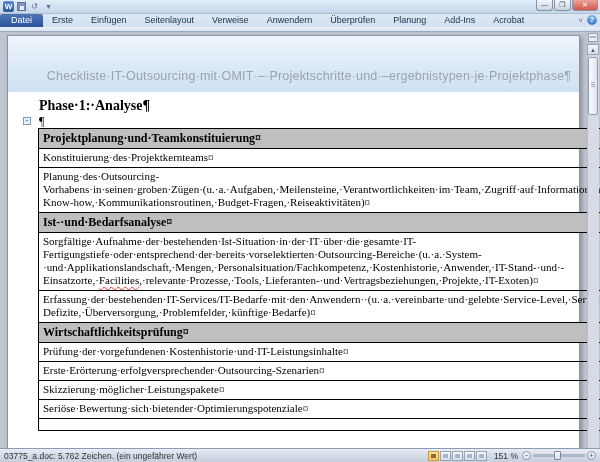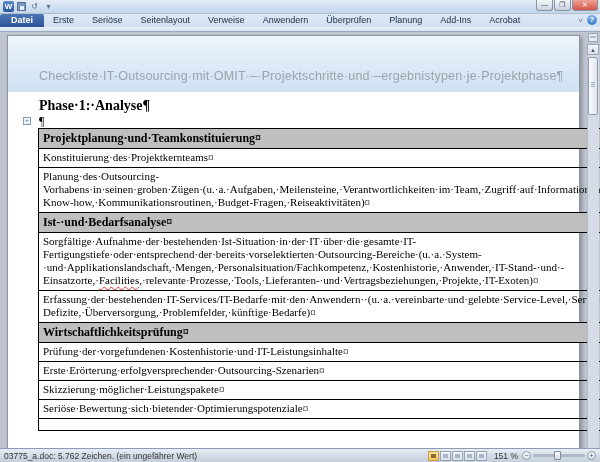--- a/index.html
+++ b/index.html
@@ -28,39 +28,39 @@
   .winbtn{ width:17px; height:11px; border:1px solid #87919f; border-top:none;
     border-radius:0 0 3px 3px; background:linear-gradient(180deg,#f3f7fb,#c9d3e0);
     font-size:7px; line-height:10px; text-align:center; color:#44505f; margin-left:1px;}
   .winbtn.close{ background:linear-gradient(180deg,#f0a196,#d4574a); color:#fff; width:26px;}
 
   
   .tabrow{ height:13px; display:flex; align-items:flex-end;
     background:linear-gradient(180deg,#dde8f4 0%,#d3e0ef 100%); position:relative; }
   .tab{ font-size:9px; color:#20344f; padding:1px 9px 1px 9px; line-height:11px; }
   .tab.active{ background:linear-gradient(180deg,#4f77b5,#2a539b); color:#fff;
-    border-radius:2px 2px 0 0; padding:1px 11px;font-weight:bold; }
+    border-radius:2px 2px 0 0; padding:1px 11px; }
   .tabrow-right{ position:absolute; right:3px; top:1px; display:flex; gap:4px; align-items:center; }
   .chevron{ font-size:8px; color:#5d6f8d; }
   .help-icon{ width:10px; height:10px; border-radius:50%;
     background:linear-gradient(180deg,#7fb2e8,#3a7ccb); color:#fff; font-size:8px;
     font-weight:bold; text-align:center; line-height:10px; }
 
   
   .ribbonedge{ height:5px; background:linear-gradient(180deg,#e9f0f8,#d9e4f1);
     border-bottom:1px solid #9aa9c0; }
 
   
   .canvas{ position:relative; height:416px; background:#bfc6d1; overflow:hidden; }
   .page{ position:absolute; left:7px; top:3px; width:573px; height:500px;
     background:#fff; border:1px solid #8f969f; box-shadow:2px 2px 4px rgba(0,0,0,.28); }
 
   .header-band{ height:56px; display:flex; align-items:flex-end;
     background:linear-gradient(180deg,#eef5fc 0%,#dcE9f6 55%,#cfe1f2 100%);
-    padding:0 0 9px 31px; }
+    padding:0 0 9px 31px;justify-content:center; }
   .header-band .ht{ font-size:12.5px; color:#9aa3ac; letter-spacing:.2px;
     font-family:"Liberation Sans", sans-serif; }
 
   .doc-serif{ font-family:"Liberation Serif", serif; color:#000; }
   .phase{ margin:6px 0 0 31px; font-size:14px; font-weight:bold; height:16px; }
   .para-line{ margin-left:31px; height:14px; font-size:12px; position:relative; }
   .tbl-handle{ position:absolute; left:-16px; top:3px; width:8px; height:8px;
     border:1px solid #7f9db9; background:#eef3f9; color:#4a6fa5; font-size:7px;
     line-height:6px; text-align:center; }
 
@@ -133,21 +133,21 @@
   <div class="winbtns">
     <div class="winbtn">—</div>
     <div class="winbtn">❐</div>
     <div class="winbtn close">✕</div>
   </div>
 </div>
 
 <div class="tabrow">
   <div class="tab active">Datei</div>
   <div class="tab">Erste</div>
-  <div class="tab">Seriöse</div>
+  <div class="tab">Einfügen</div>
   <div class="tab">Seitenlayout</div>
   <div class="tab">Verweise</div>
   <div class="tab">Anwendern</div>
   <div class="tab">Überprüfen</div>
   <div class="tab">Planung</div>
   <div class="tab">Add-Ins</div>
   <div class="tab">Acrobat</div>
   <div class="tabrow-right">
     <div class="chevron">˅</div>
     <div class="help-icon">?</div>

